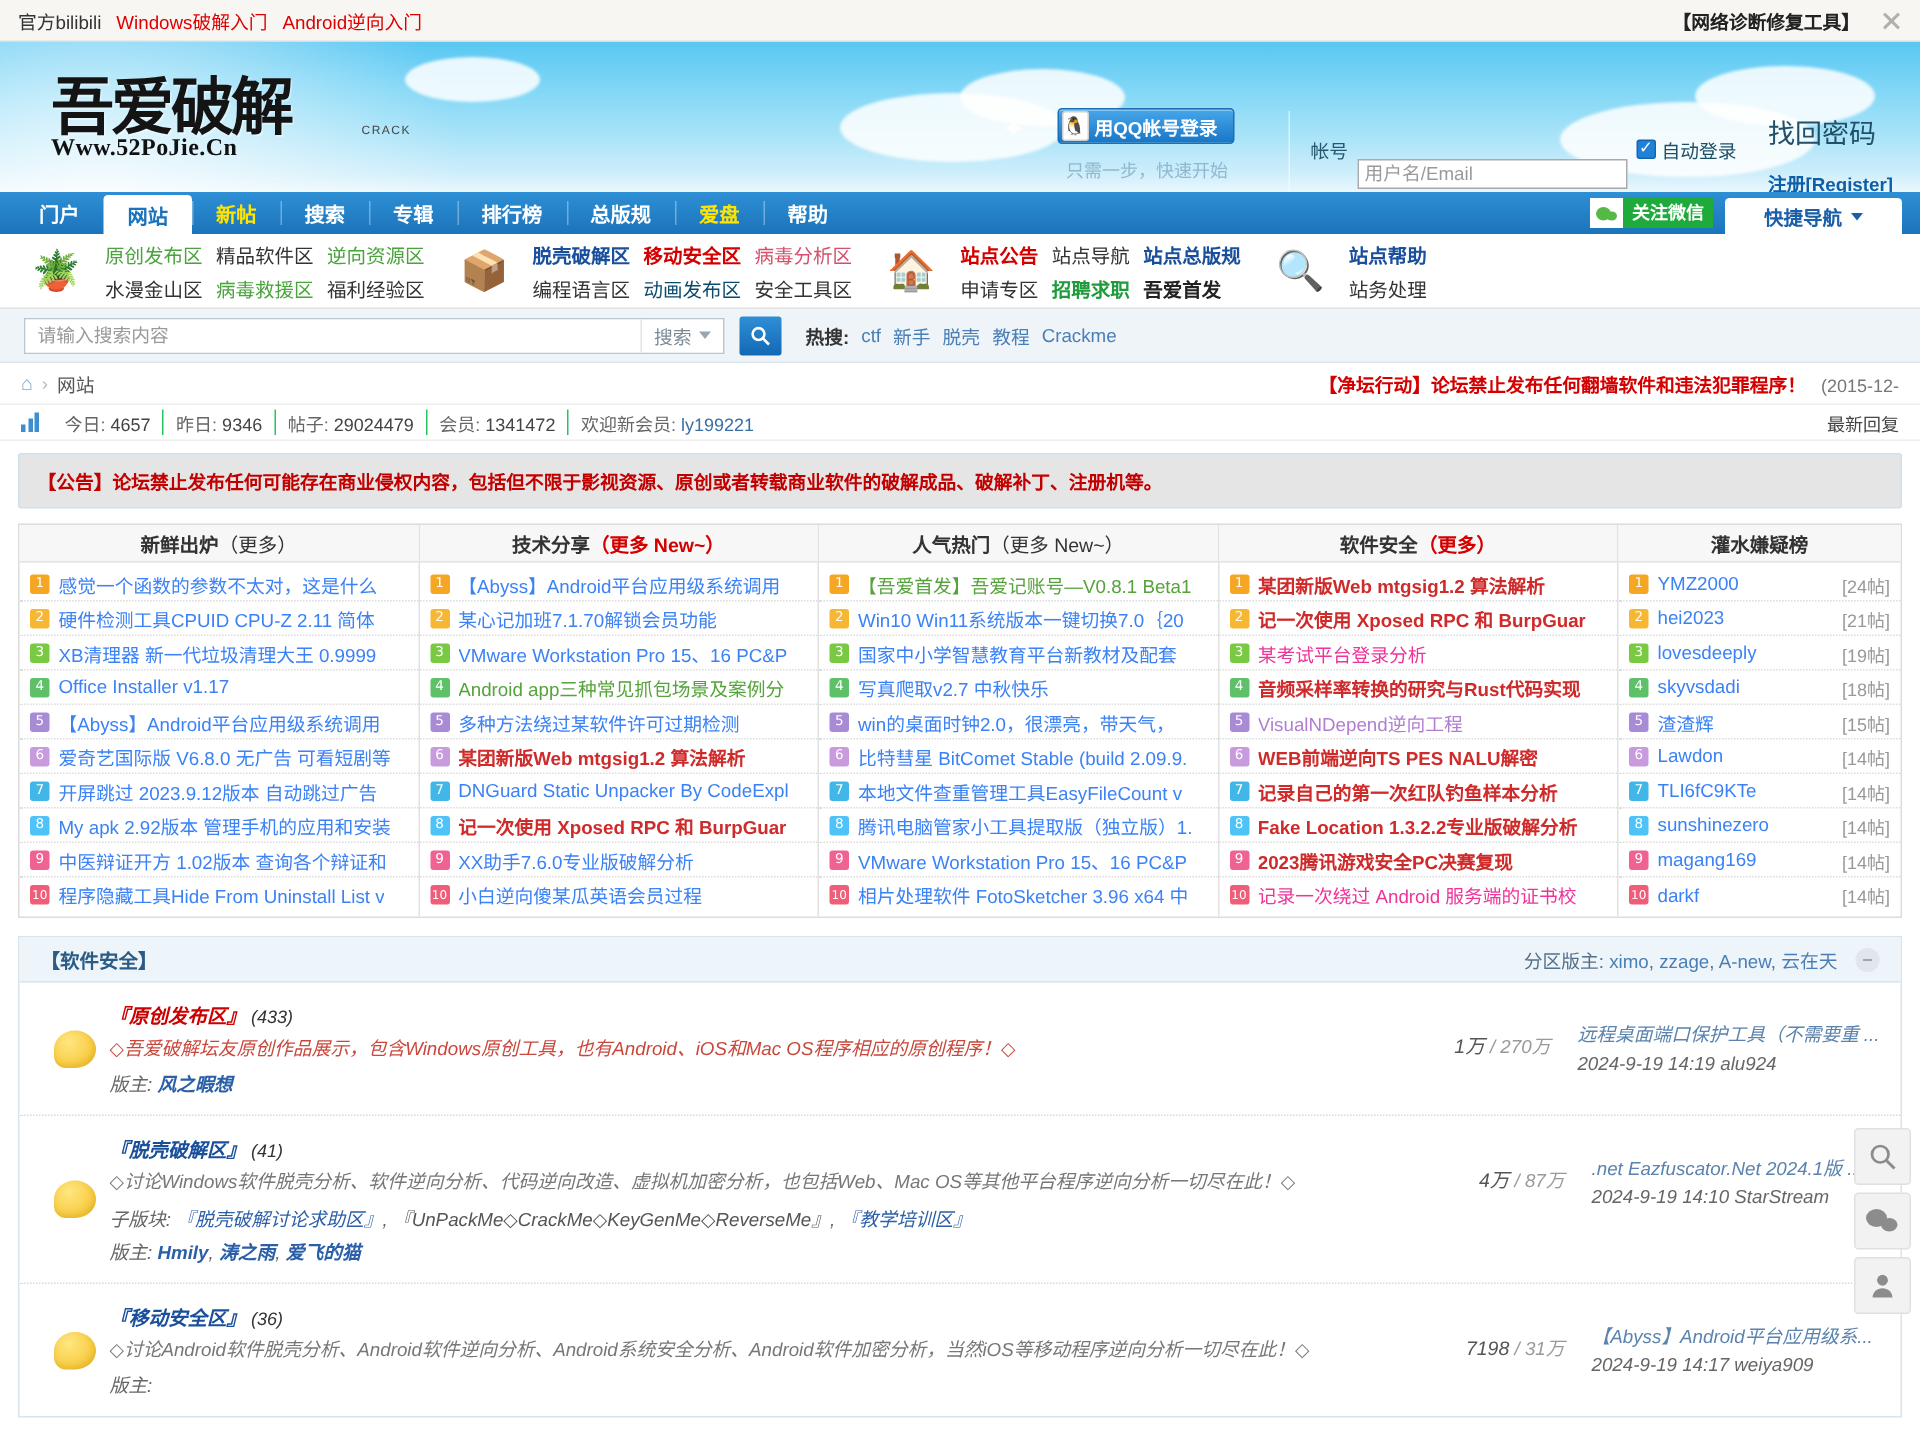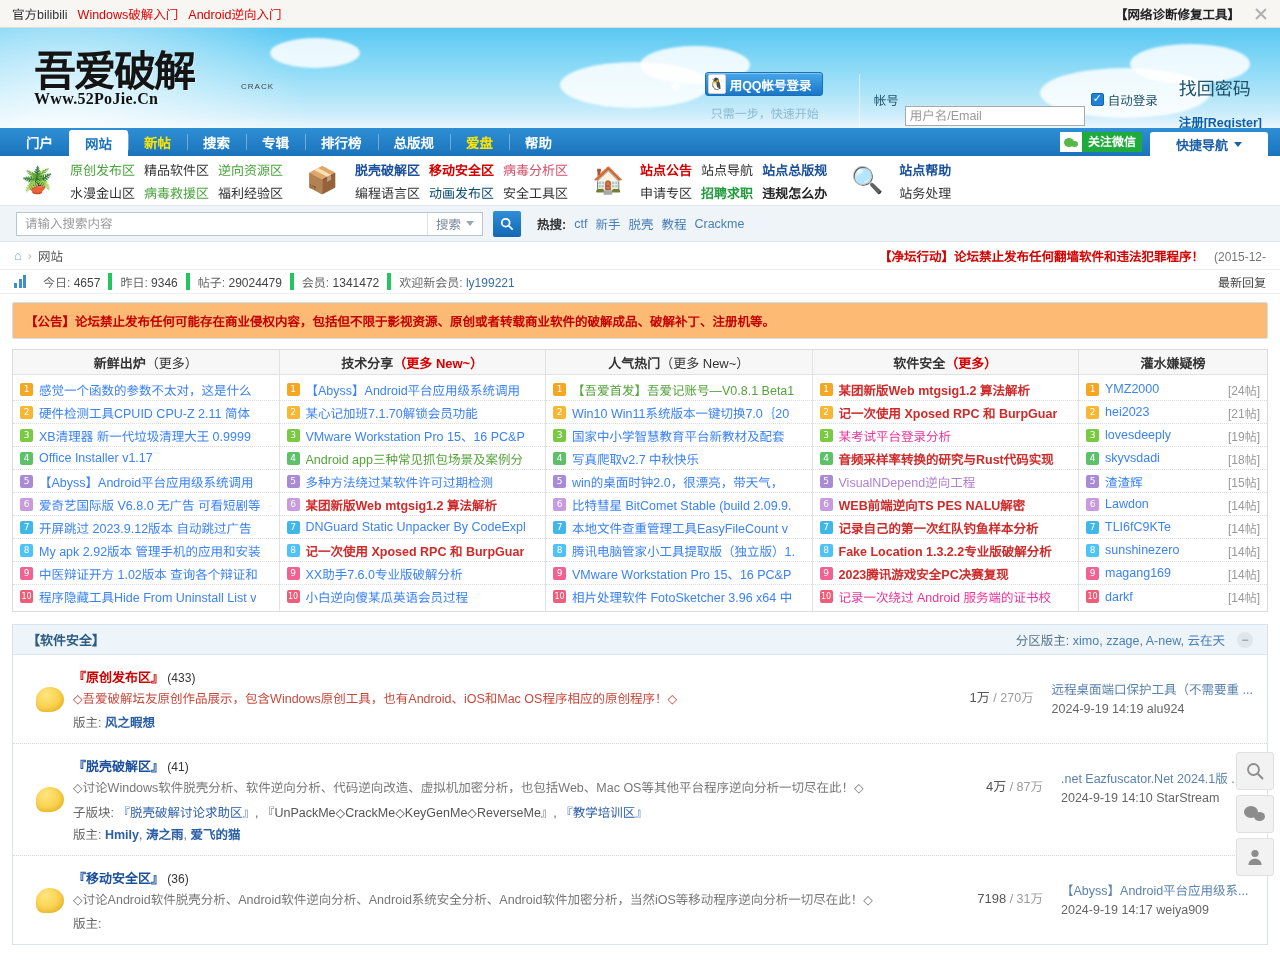--- a/index.html
+++ b/index.html
@@ -173,30 +173,30 @@
   .crumb .notice .t { color:#d40000; font-weight:bold; font-size:12.5px;}
   .crumb .notice .d { color:#777; font-size:12px;}
 
   
   .stats {
     height:24px; display:flex; align-items:center; padding:0 14px; font-size:12px; color:#666;
     border-bottom:1px solid #eee; gap:0;
   }
   .stats .chart { width:14px;height:13px; margin-right:7px; display:flex; align-items:flex-end; gap:1.5px; }
   .stats .chart i { width:3px; background:#3f8fd0; display:block;}
-  .stats .seg { padding:0 8px; border-right:4px solid #22c55e; white-space:nowrap;}
+  .stats .seg { padding:0 8px; border-right:1px solid #22c55e; white-space:nowrap;}
   .stats .seg:first-of-type { padding-left:0; }
   .stats .seg:last-of-type { border-right:0; }
   .stats b { color:#444; font-weight:normal; }
   .stats .newmem { color:#3a6ea5; }
   .stats .reply { margin-left:auto; color:#444; }
 
   
   .announce {
-    margin:8px 12px 10px; border:1px solid #cfe0ef; background:#fdba74; border-radius:2px;
+    margin:8px 12px 10px; border:1px solid #cfe0ef; background:#e5e5e5; border-radius:2px;
     padding:8px 12px; font-size:12.5px; color:#c30000; font-weight:bold;
   }
 
   
   .boards { margin:0 12px; display:flex; border:1px solid #dcdcdc; background:#fff; }
   .bcol { flex:1 1 0; border-right:1px solid #e2e2e2; min-width:0; }
   .bcol:last-child { border-right:0; flex: 0 0 188px; }
   .bhead {
     height:25px; background:#f7f7f7; border-bottom:1px solid #e2e2e2;
     display:flex; align-items:center; justify-content:center; font-size:13px; font-weight:bold; color:#333;
@@ -229,21 +229,21 @@
   .sechead {
     height:30px; background:#eef5fa; border-bottom:1px solid #d9e3ec;
     display:flex; align-items:center; padding:0 14px; font-size:13px; font-weight:bold; color:#2b5c86;
   }
   .sechead .mods { margin-left:auto; font-weight:normal; color:#55708a; font-size:12.5px;}
   .sechead .mods a { color:#4a7fb5; }
   .collapse {
     width:16px; height:16px; border-radius:50%; background:#e0e6eb; margin-left:12px;
     display:flex; align-items:center; justify-content:center; color:#9aa7b2; font-size:12px; line-height:1;
   }
-  .frow { display:flex; padding:12px 14px; border-bottom:1px dotted #d8d8d8; }
+  .frow { display:flex; padding:12px 14px; border-bottom:1px dotted #d8d8d8;font-style:italic; }
   .frow:last-child { border-bottom:0; }
   .favatar { width:46px; flex:0 0 46px; display:flex; align-items:center; justify-content:center;}
   .bubble {
     width:28px; height:25px; background:radial-gradient(circle at 35% 30%,#ffe680,#f5c024);
     border-radius:50% 50% 50% 8px; position:relative; box-shadow: inset -1px -2px 4px rgba(180,120,0,.25);
   }
   .fmain { flex:1 1 auto; min-width:0; padding-right:14px; }
   .ftitle { font-size:13px; font-weight:bold; color:#1a4f9c; }
   .ftitle.red { color:#c00; }
   .fdesc { margin-top:4px; font-size:12.5px; color:#777; line-height:19px; }
@@ -394,21 +394,21 @@
     <span class="catico">🏠</span>
     <div class="catlinks">
       <div class="catrow">
         <a style="color:#d40000;font-weight:bold">站点公告</a>
         <a style="color:#333">站点导航</a>
         <a style="color:#1a4f9c;font-weight:bold">站点总版规</a>
       </div>
       <div class="catrow">
         <a style="color:#333">申请专区</a>
         <a style="color:#1f9b3c;font-weight:bold">招聘求职</a>
-        <a style="color:#222;font-weight:bold">违规怎么办</a>
+        <a style="color:#222;font-weight:bold">吾爱首发</a>
       </div>
     </div>
   </div>
 
   <div class="catgroup">
     <span class="catico">🔍</span>
     <div class="catlinks">
       <div class="catrow">
         <a style="color:#1a4f9c;font-weight:bold">站点帮助</a>
       </div>

